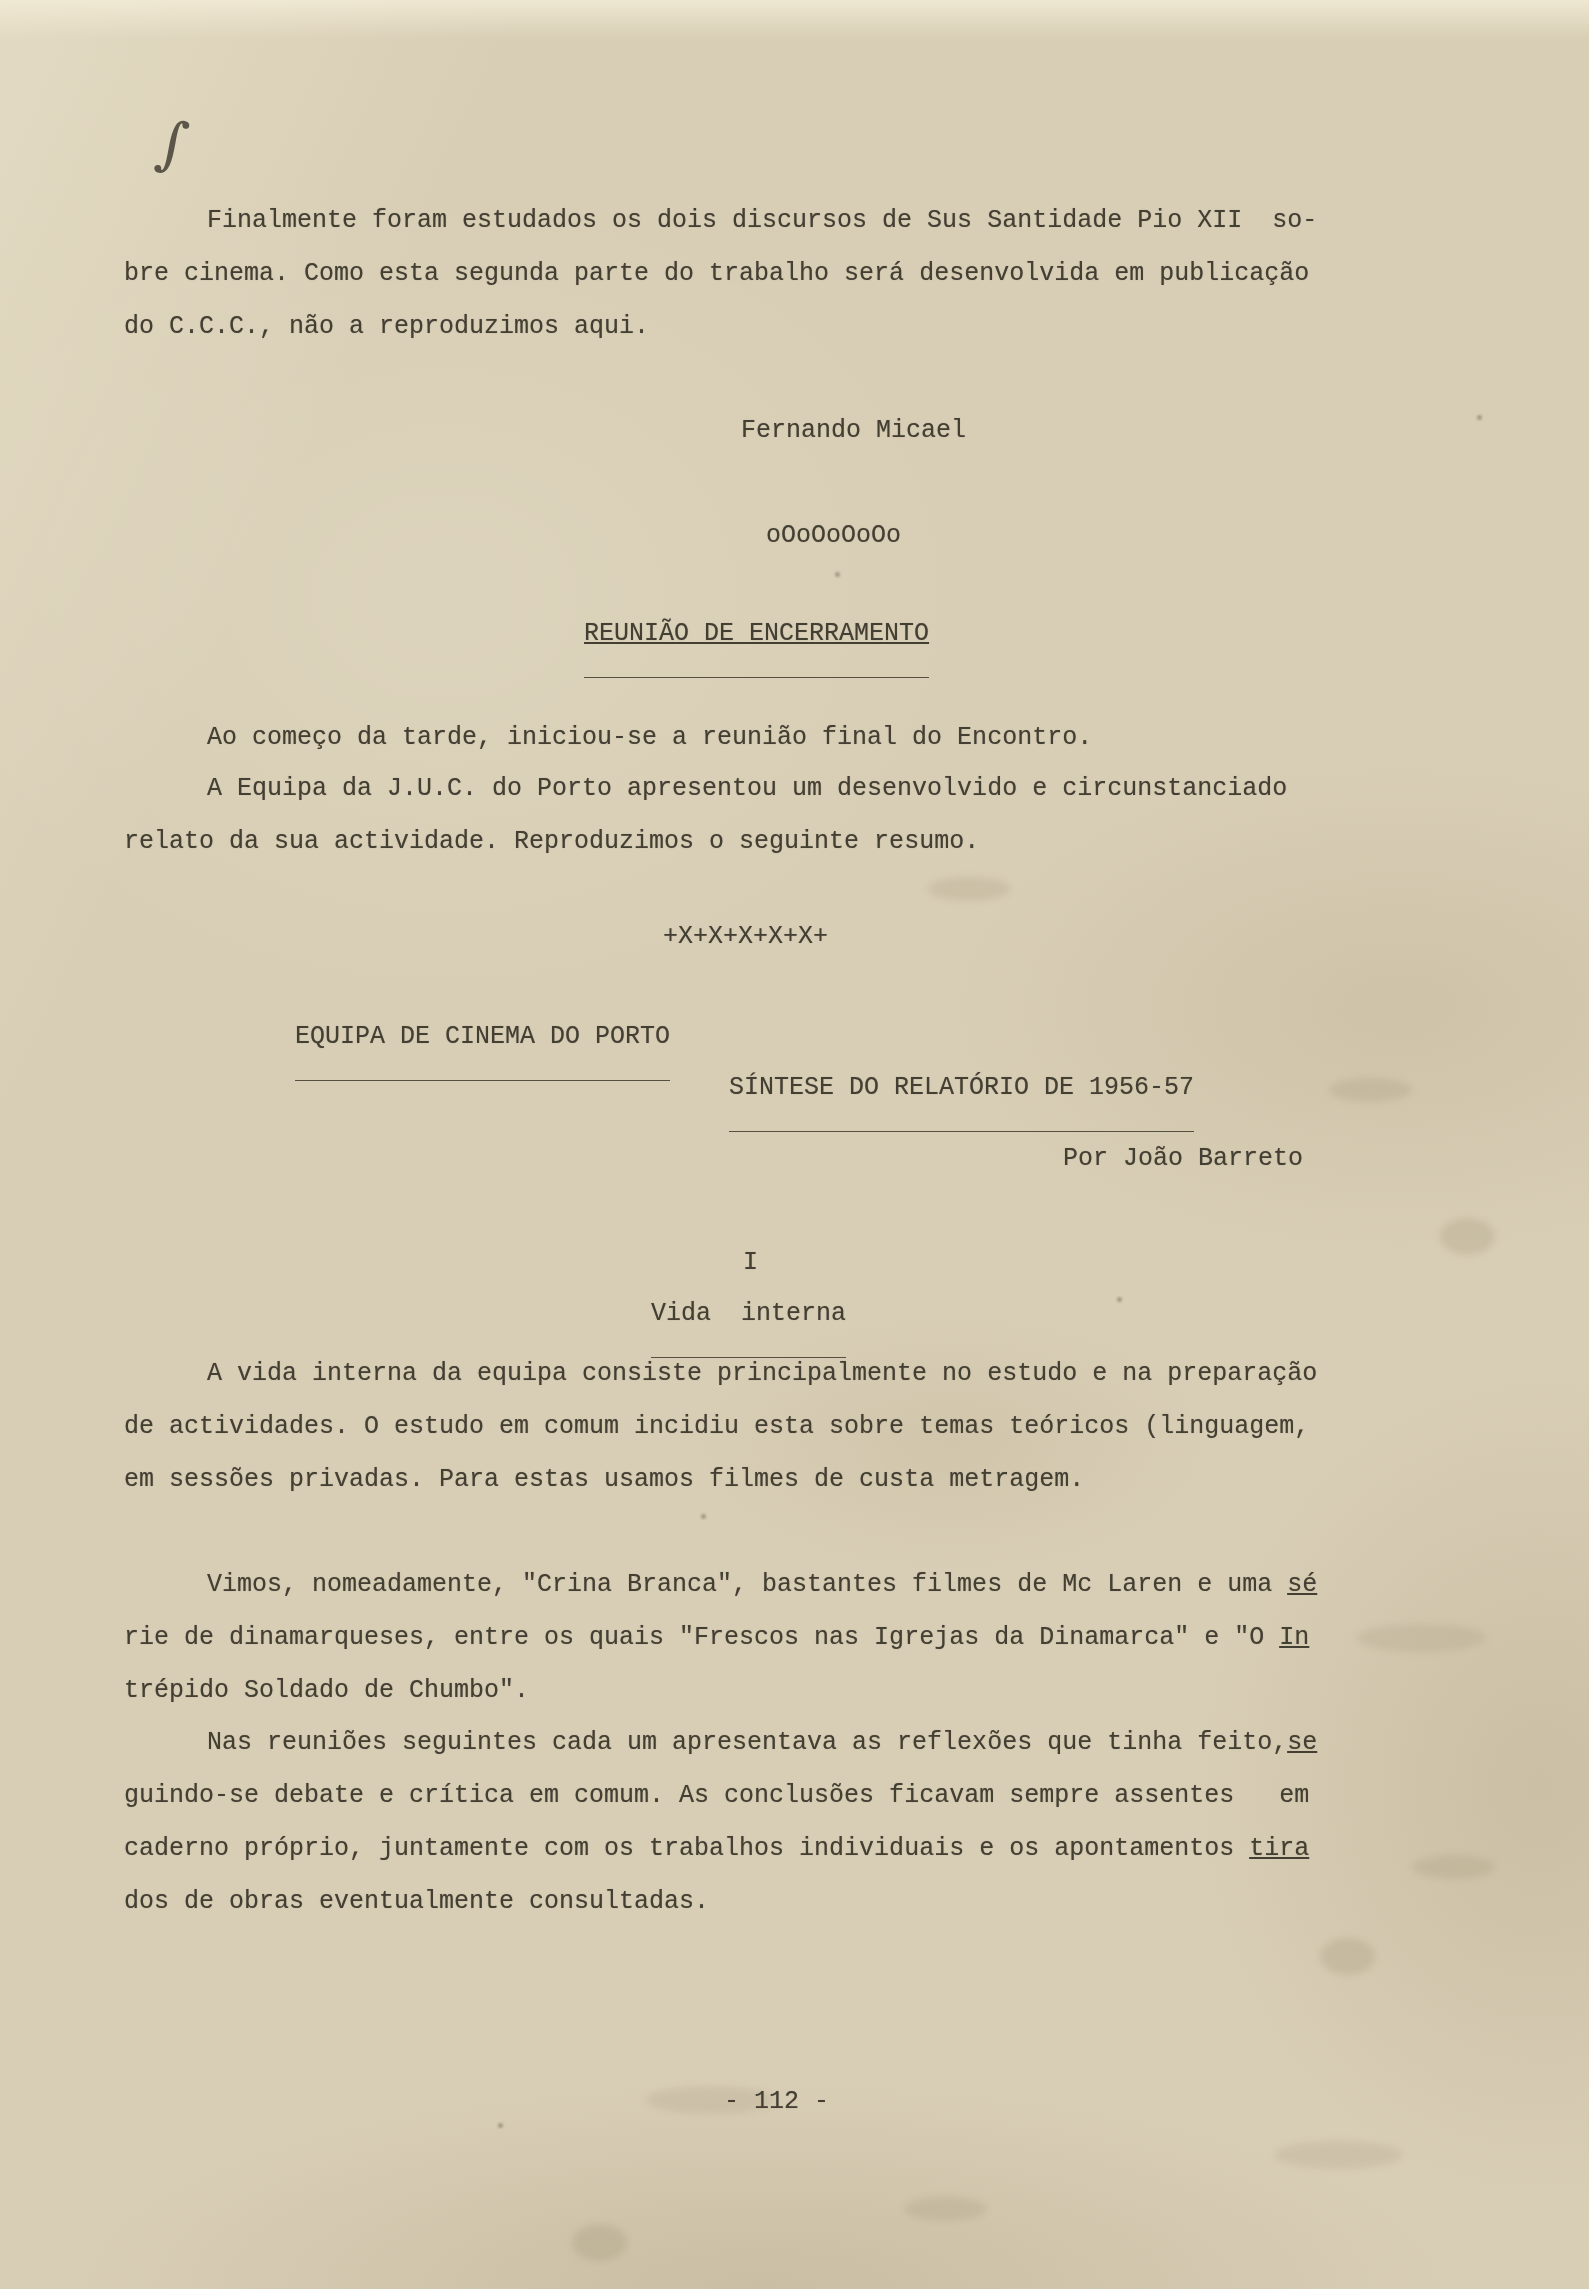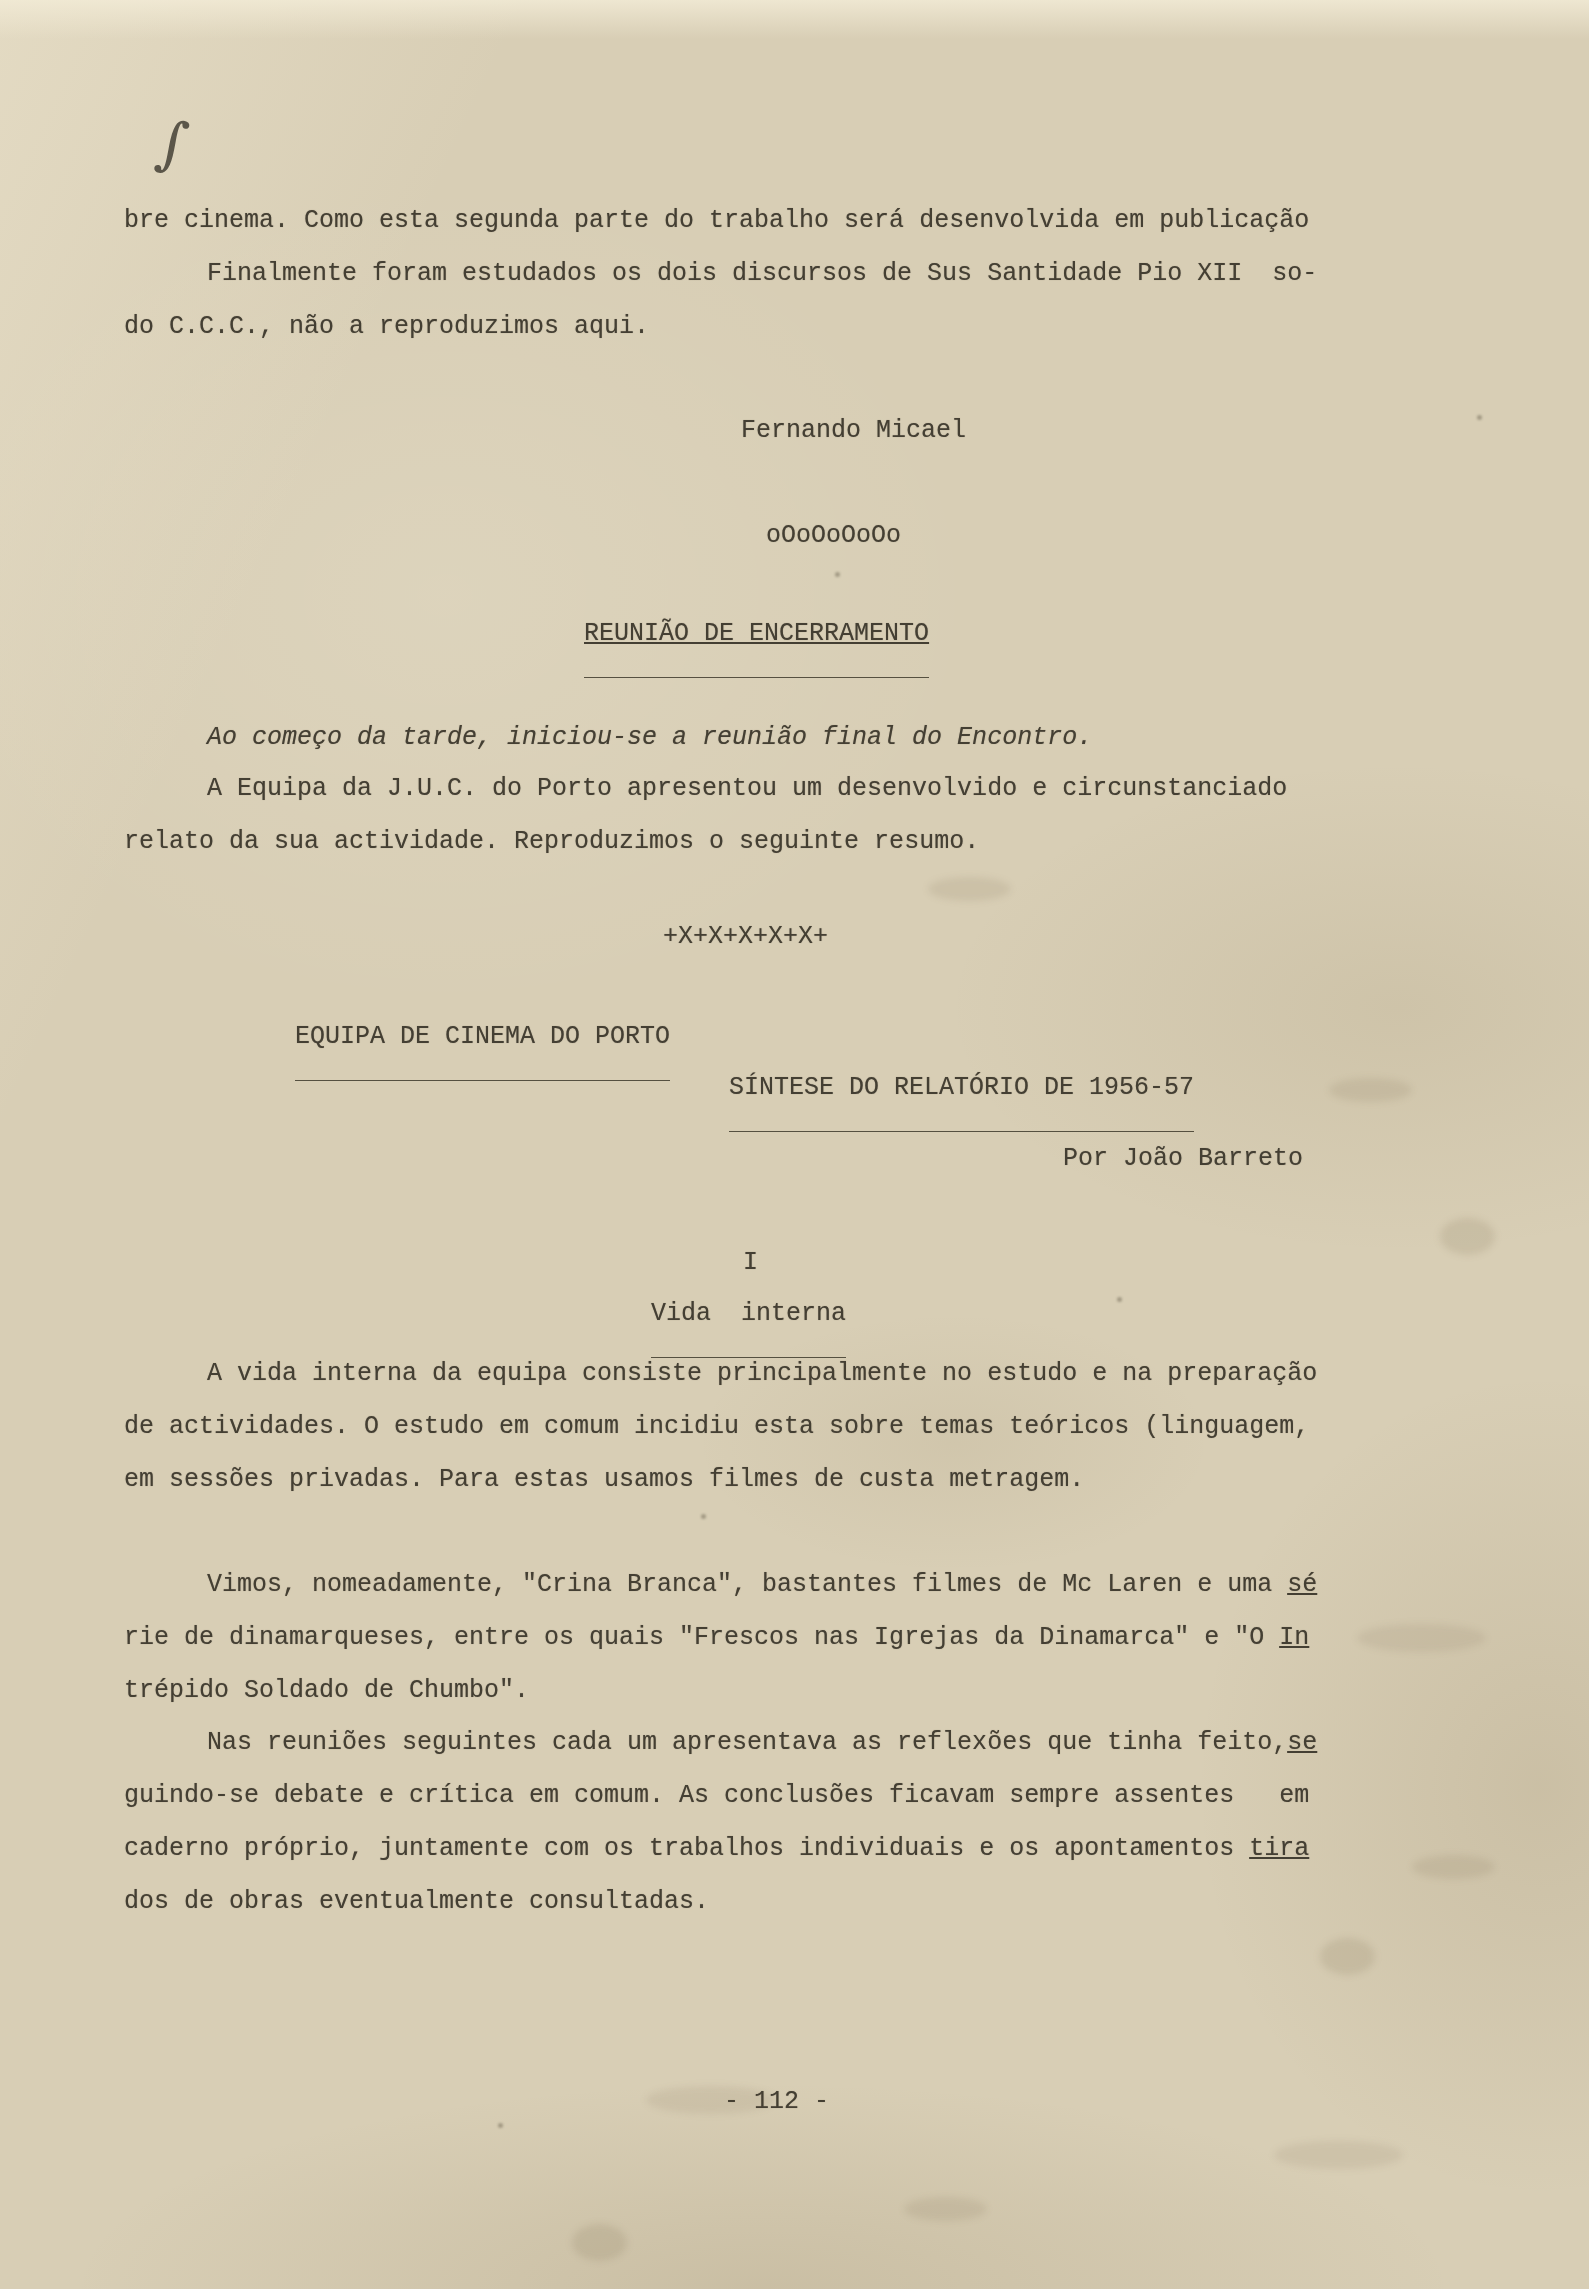--- a/index.html
+++ b/index.html
@@ -62,38 +62,38 @@
   }
 </style>
 </head>
 <body>
 
 <div class="page">
 
   <div class="block handwritten" style="left:157px; top:109px;">∫</div>
 
   <div class="block" style="left:124px; top:194px; width:1227px;">
+    <div class="line indent">Finalmente foram estudados os dois discursos de Sus Santidade Pio XII  so-</div>
     <div class="line">bre cinema. Como esta segunda parte do trabalho será desenvolvida em publicação</div>
-    <div class="line indent">Finalmente foram estudados os dois discursos de Sus Santidade Pio XII  so-</div>
     <div class="line">do C.C.C., não a reproduzimos aqui.</div>
   </div>
 
   <div class="block" style="left:741px; top:404px;">
     <div class="line">Fernando Micael</div>
   </div>
 
   <div class="block" style="left:766px; top:509px;">
     <div class="line">oOoOoOoOo</div>
   </div>
 
   <div class="block" style="left:584px; top:607px;">
     <div class="line"><span class="h-underline double-underline">REUNIÃO DE ENCERRAMENTO</span></div>
   </div>
 
-  <div class="block" style="left:124px; top:711px; width:1227px;font-style:italic;">
+  <div class="block" style="left:124px; top:711px; width:1227px;">
     <div class="line indent">Ao começo da tarde, iniciou-se a reunião final do Encontro.</div>
   </div>
 
   <div class="block" style="left:124px; top:762px; width:1227px;">
     <div class="line indent">A Equipa da J.U.C. do Porto apresentou um desenvolvido e circunstanciado</div>
     <div class="line">relato da sua actividade. Reproduzimos o seguinte resumo.</div>
   </div>
 
   <div class="block" style="left:663px; top:910px;">
     <div class="line">+X+X+X+X+X+</div>

